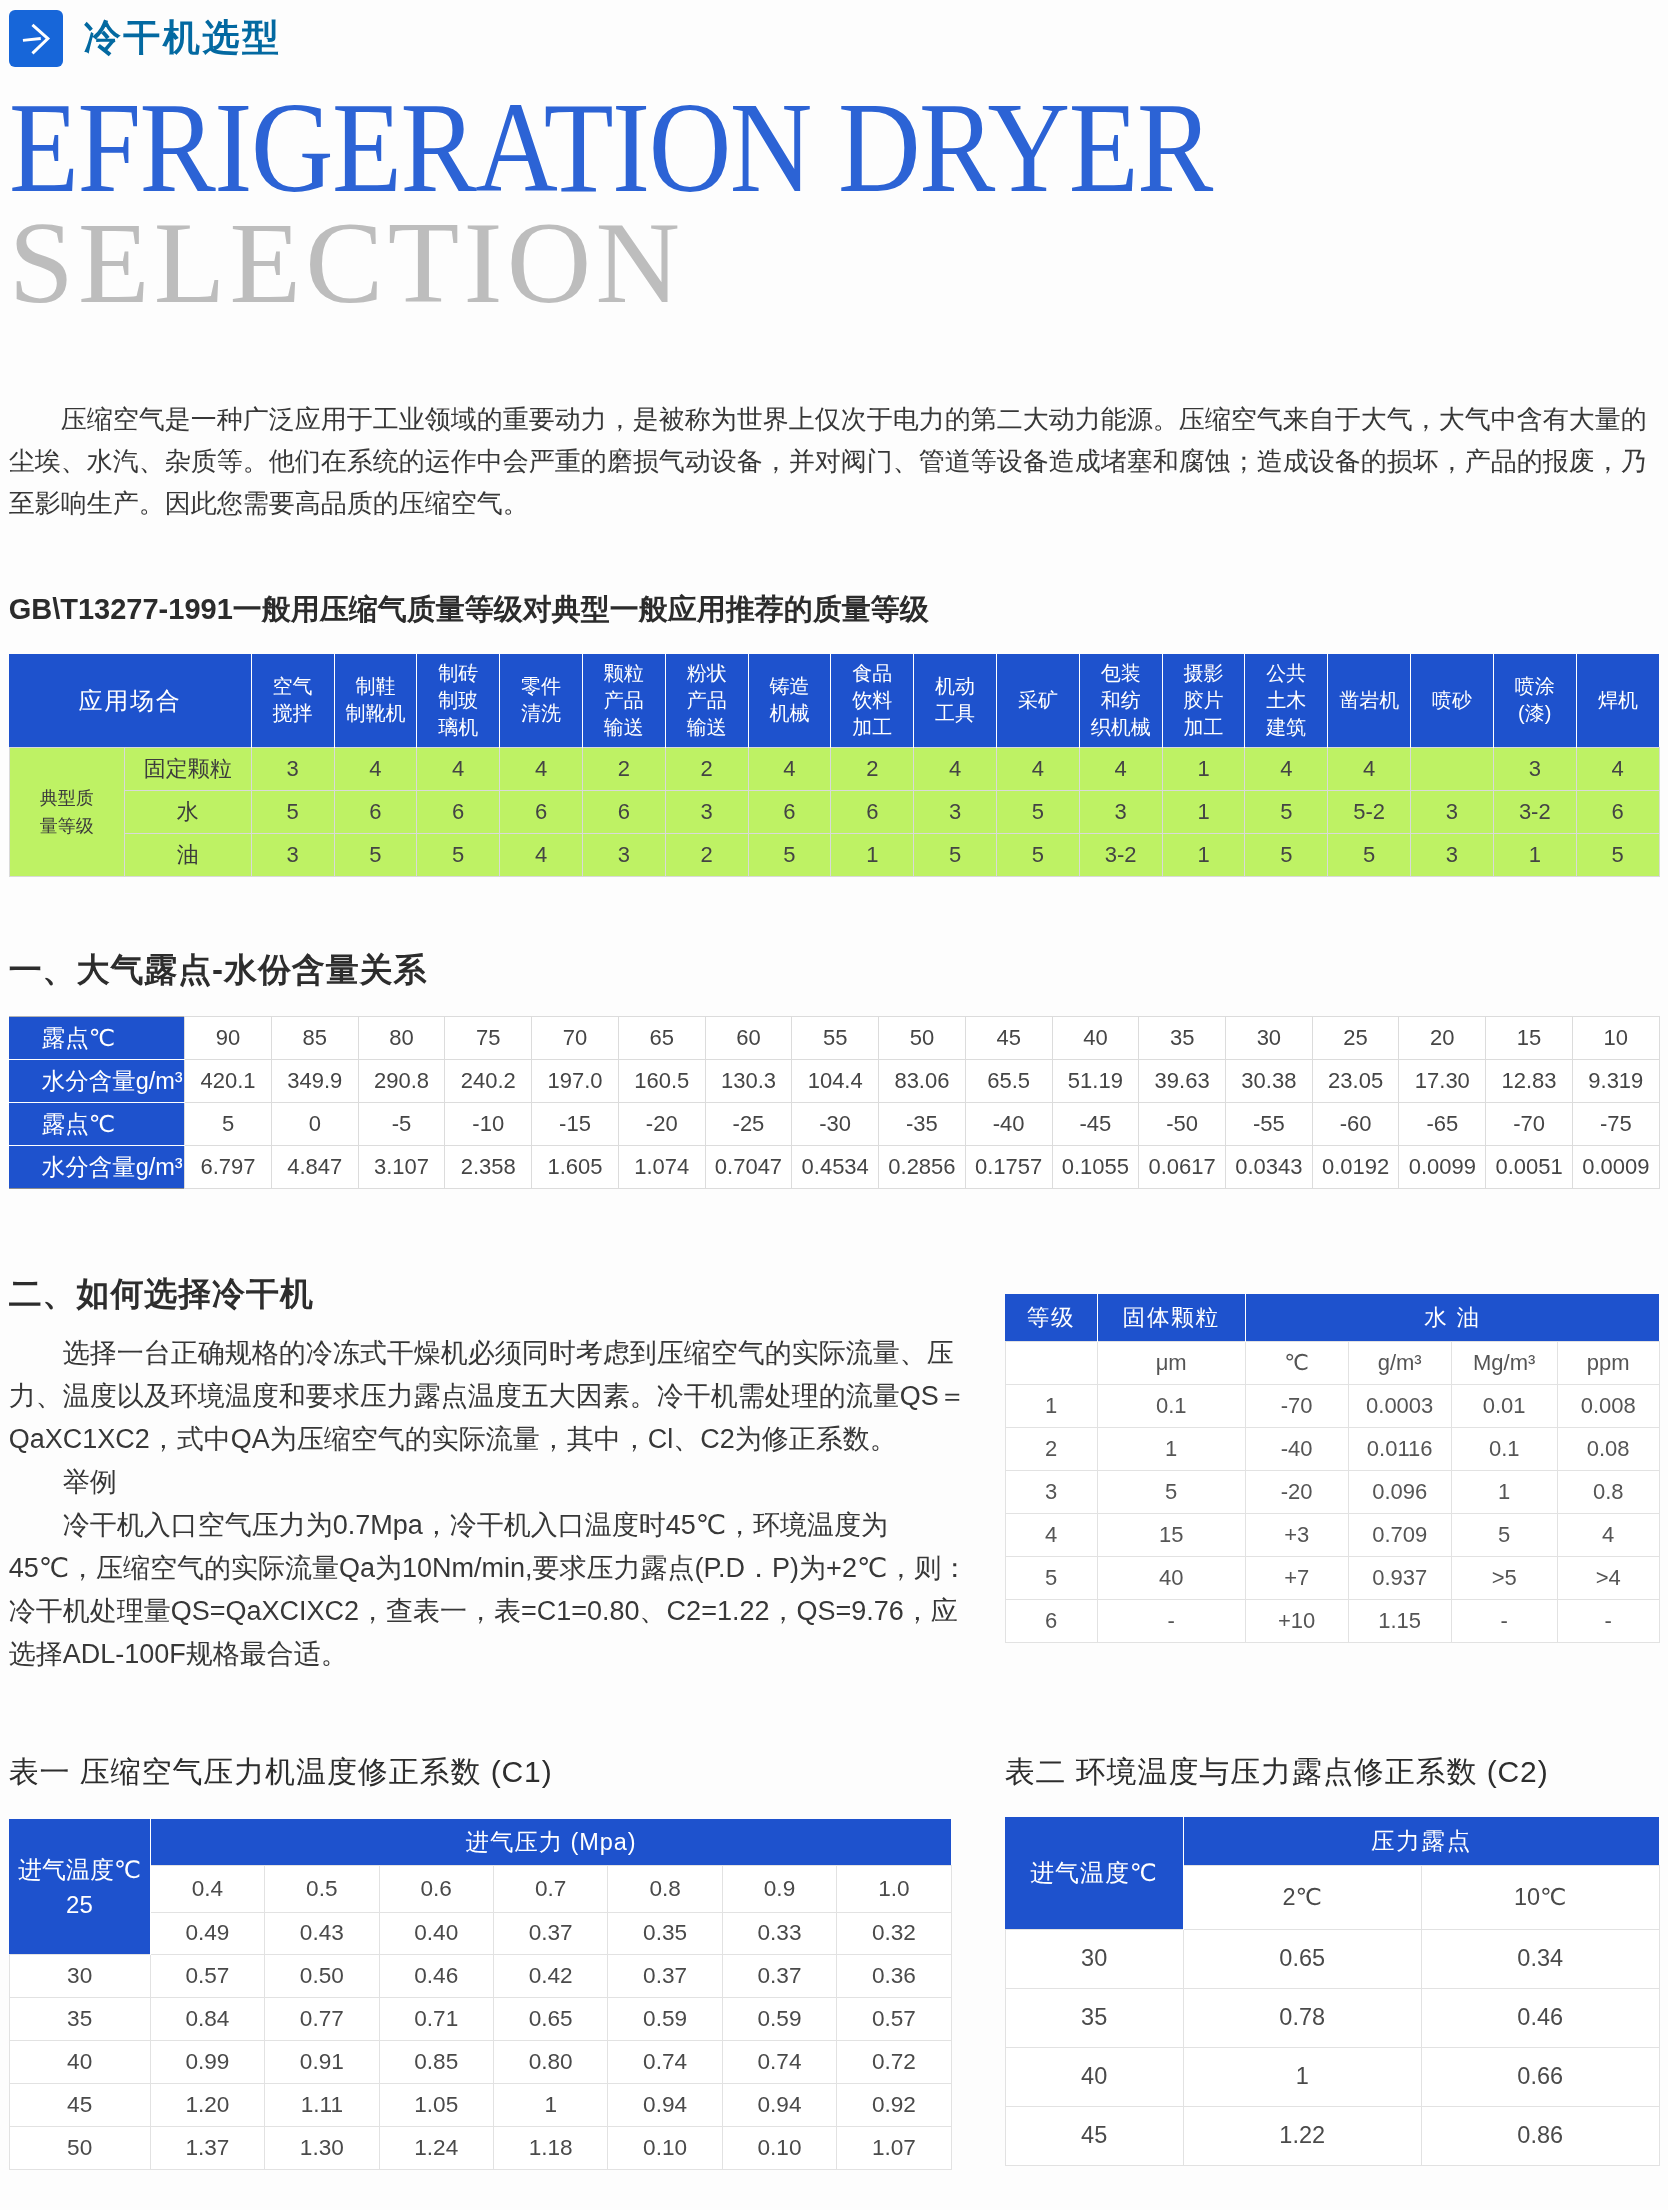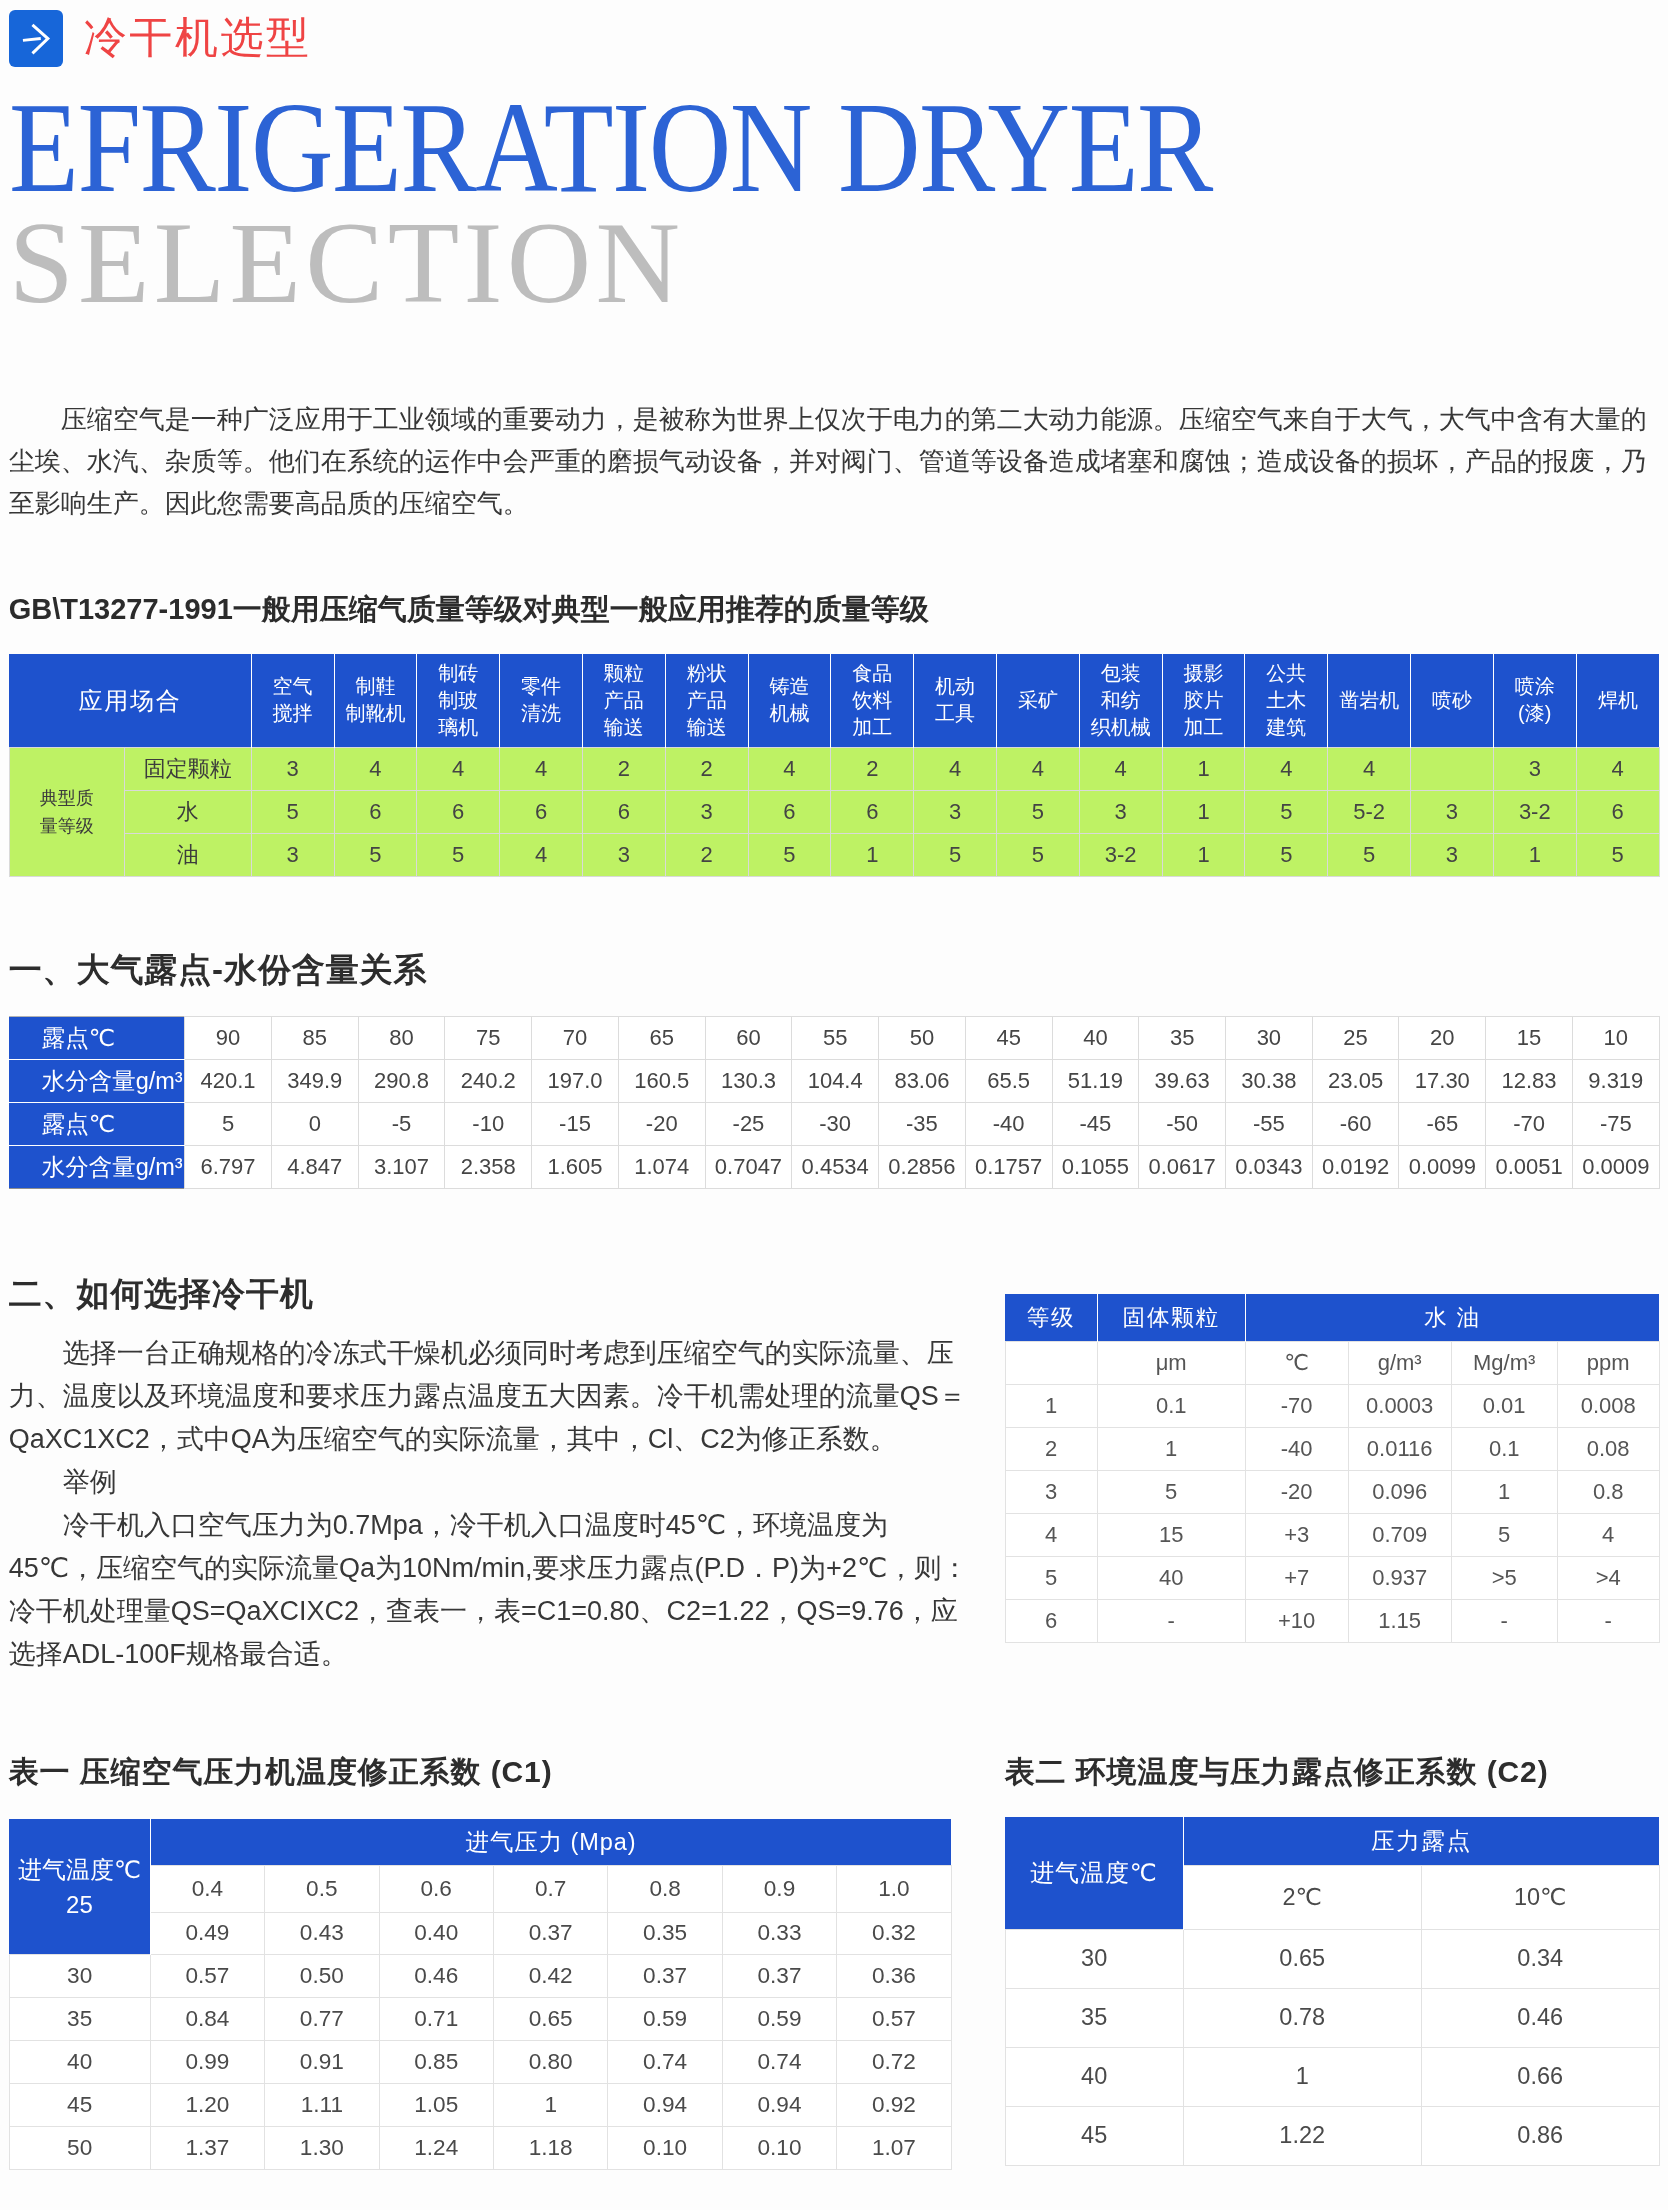--- a/index.html
+++ b/index.html
@@ -5,21 +5,21 @@
   * { margin:0; padding:0; box-sizing:border-box; }
   html,body { background:#ffffff; }
   body { font-family:"Liberation Sans","DejaVu Sans",sans-serif; color:#2e2e2e; }
   .page { position:relative; width:1669px; height:2211px; overflow:hidden;
           background:#fdfdfd; padding:8.7px 8.7px 0 8.7px; }
 
   
   .title-row { display:flex; align-items:center; gap:21px; height:59px; }
   .arrow-box { width:54px; height:57px; background:#1766d9; border-radius:6px;
                display:flex; align-items:center; justify-content:center; flex:0 0 auto; }
-  .cn-title { font-size:43px; font-weight:400; color:#ef4444; letter-spacing:2.6px; }
+  .cn-title { font-size:37px; font-weight:700; color:#0369a1; letter-spacing:2.6px; }
   .en1 { font-family:"Liberation Serif","DejaVu Serif",serif; font-size:130px; line-height:1;
          color:#2c63d5; letter-spacing:-1.7px; white-space:nowrap; margin-top:14px;
          transform:scaleX(0.88); transform-origin:0 50%; }
   .en2 { font-family:"Liberation Serif","DejaVu Serif",serif; font-size:117px; line-height:0.82;
          color:#bdbdbd; letter-spacing:4.3px; white-space:nowrap; margin-top:3.5px; }
 
   .intro { margin-top:87px; width:1651px; font-size:26px; line-height:42px;
            color:#373737; text-indent:2em; }
 
   .gb-title { margin-top:66px; font-size:29px; font-weight:600; color:#2b2b2b; }
@@ -36,21 +36,21 @@
            border-right:1.7px solid #fff; white-space:pre-line; }
   .gb th:last-child { border-right:none; }
   .gb th.corner { font-size:24px; letter-spacing:1.7px; }
   .gb td { height:43px; text-align:center; font-size:22px; color:#444;
            border:0.9px solid #d9d9d9; background:#bef264; }
   .gb td.grp { font-size:18px; line-height:28px; color:#3c3c3c; padding:0 29px; }
   .gb td.sub { font-size:22px; color:#3c3c3c; }
 
   
   .sec-title { font-size:33px; font-weight:600; color:#2d2d2d; letter-spacing:0.9px; }
-  .tbl-title { font-size:30px; font-weight:700; color:#2d2d2d; letter-spacing:0.9px; }
+  .tbl-title { font-size:30px; font-weight:400; color:#2d2d2d; letter-spacing:0.9px; }
 
   .sec1 { margin-top:71px; }
 
   
   .dew { width:1651px; margin-top:22.6px; border-top:1.7px solid #b3b3b3; border-bottom:1.7px solid #8e8e8e; }
   .dew col.c-lbl { width:176px; }
   .dew th.lbl { background:#1e52cd; color:#fff; font-size:23.5px; font-weight:500; text-align:left;
                 padding-left:33px; height:43px; border-bottom:1.7px solid #fff;margin-top:44px; }
   .dew tr:last-child th.lbl { border-bottom:none; }
   .dew td { height:43px; text-align:center; font-size:22px; color:#454545; border:0.9px solid #dcdcdc; background:#fff; }

